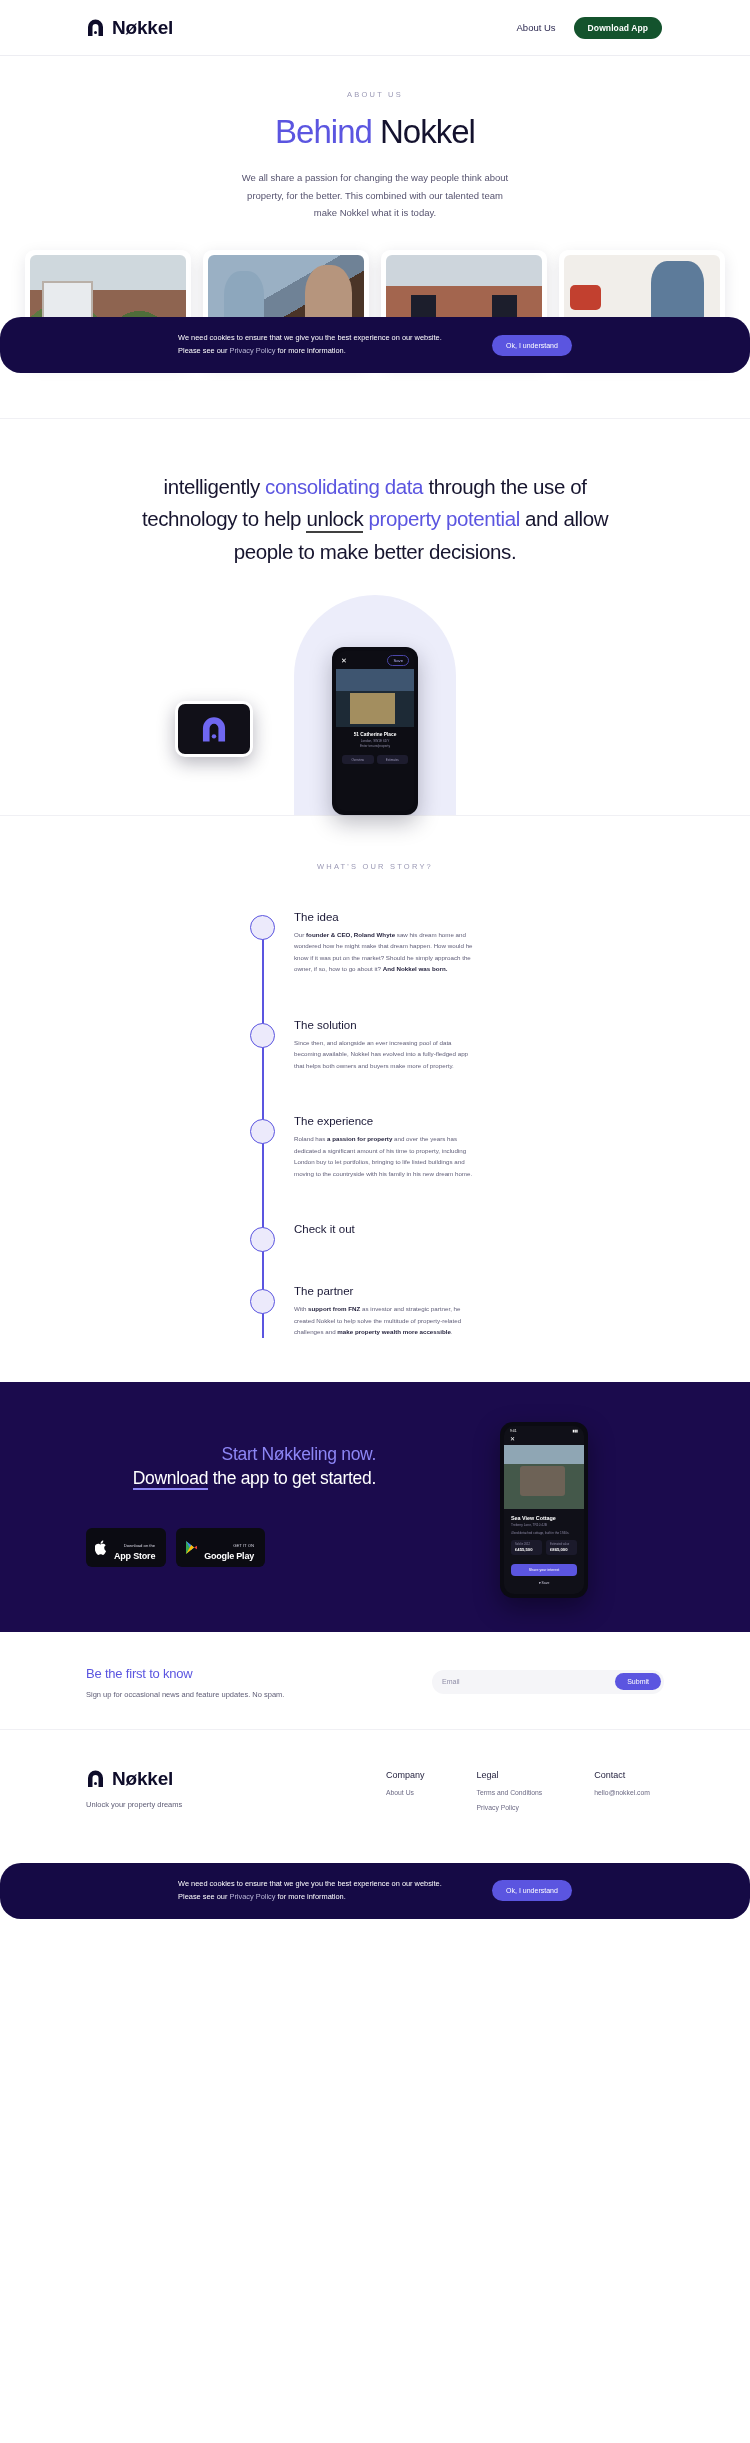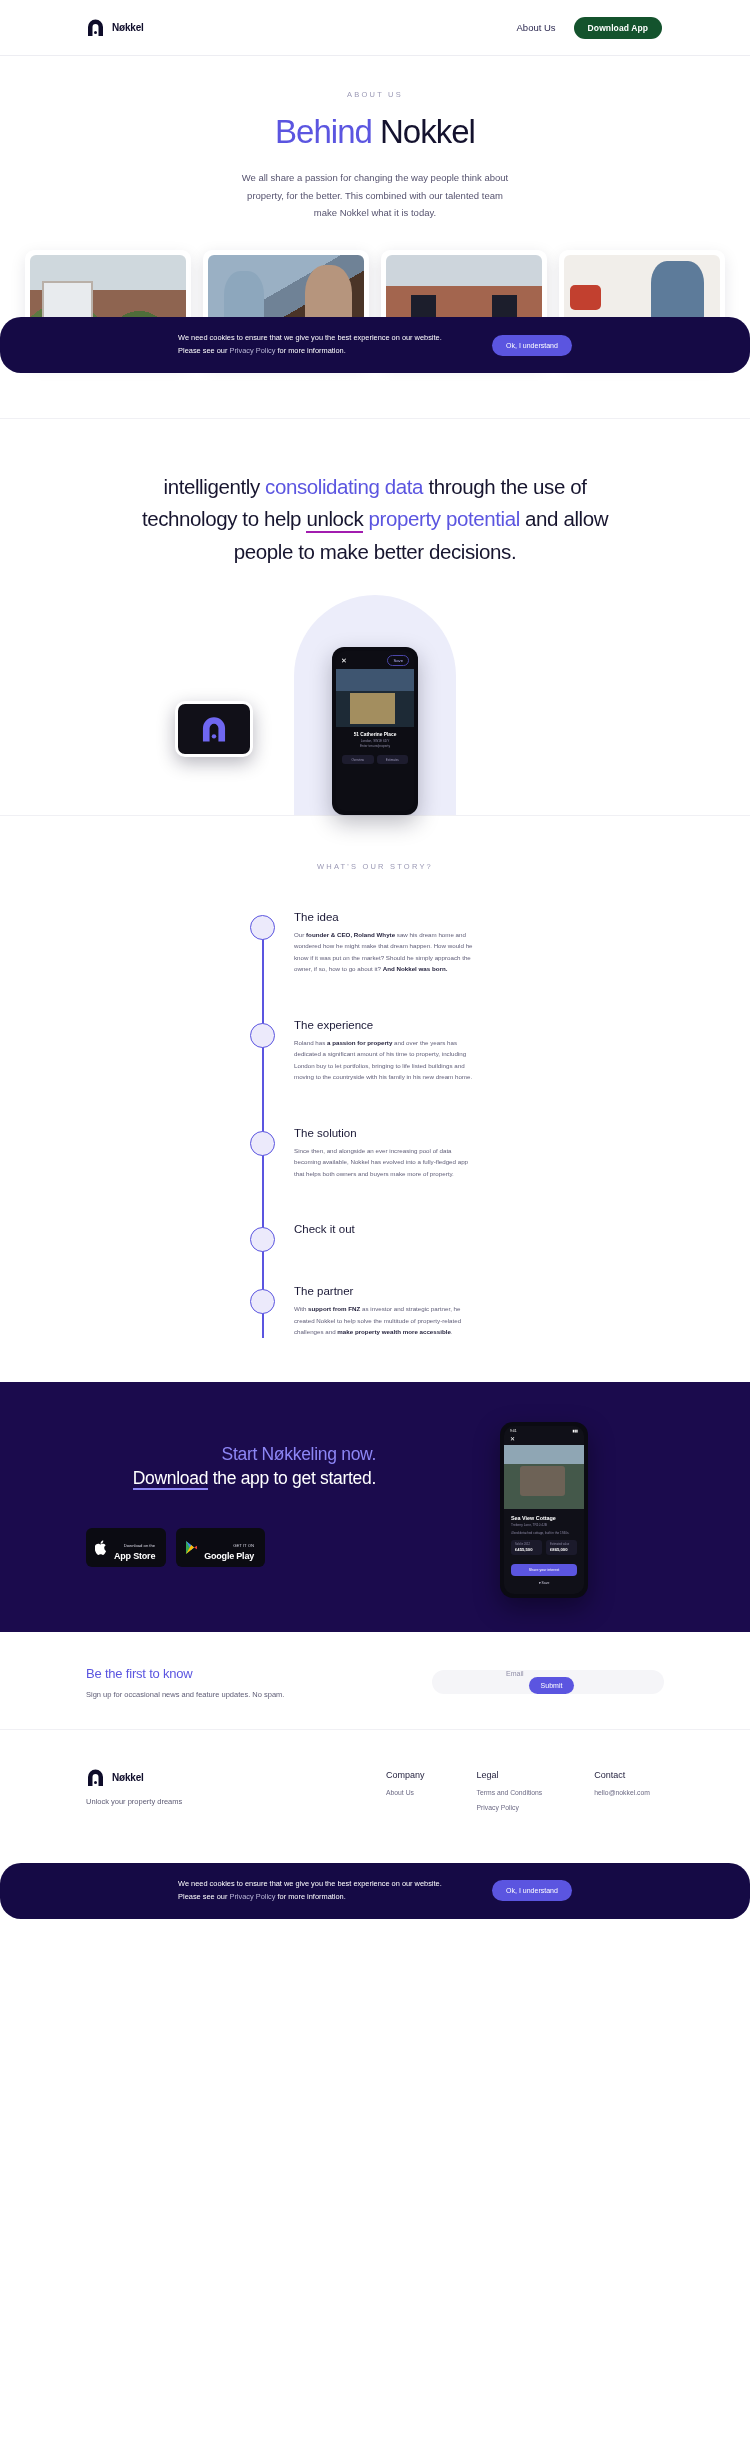--- a/index.html
+++ b/index.html
@@ -18,21 +18,21 @@
     height: 56px;
     border-bottom: 1px solid #ededf2;
     display: flex;
     align-items: center;
     justify-content: space-between;
     padding: 0 88px 0 86px;
     background: #fff;
   }
   .brand { display: flex; align-items: center; gap: 7px; }
   .brand-mark { width: 19px; height: 19px; position: relative; }
-  .brand-name { font-size: 10px; font-weight: 700; letter-spacing: -0.2px; color: #0e0c2a; }
+  .brand-name { font-size: 19px; font-weight: 700; letter-spacing: -0.2px; color: #0e0c2a; }
   .header-right { display: flex; align-items: center; gap: 18px; }
   .nav-link { font-size: 9.5px; color: #2b2850; text-decoration: none; }
   .btn-download {
     background: #14532d; color: #fff; font-size: 8.5px; font-weight: 600;
     border: none; border-radius: 20px; padding: 6px 14px; cursor: pointer;
     letter-spacing: 0.1px;
   }
 
   
   .hero { padding: 34px 0 22px; text-align: center; }
@@ -93,21 +93,21 @@
   .sect-rule { border-top: 1px solid #f0f0f4; }
 
   
   .mission { padding: 52px 0 0; text-align: center; position: relative; }
   .mission-text {
     font-size: 20.5px; line-height: 1.6; letter-spacing: -0.4px;
     max-width: 470px; margin: 0 auto; color: #17152f; font-weight: 400;
   }
   .mission-text .accent { color: #5b55e0; }
   .mission-text .underline {
-    border-bottom: 2px solid #a21caf; padding-bottom: 1px;
+    border-bottom: 2px solid #404040; padding-bottom: 1px;
   }
 
   
   .phone-stage { position: relative; height: 220px; margin-top: 26px; }
   .arch {
     position: absolute; left: 50%; transform: translateX(-50%); top: 0;
     width: 162px; height: 220px; background: #ecedfa;
     border-radius: 81px 81px 0 0;
   }
   .phone {
@@ -206,21 +206,21 @@
   .cta-btn { margin: 5px 7px 0; background: #5b55e0; border-radius: 4px;
     text-align: center; font-size: 3.6px; color: #fff; padding: 4px 0; }
   .cta-save { text-align: center; font-size: 3.4px; color: #cfcde0; margin-top: 5px; }
 
   
   .news { padding: 34px 86px 30px; display: flex; justify-content: space-between; align-items: flex-start; }
   .news-h { font-size: 13px; color: #5b55e0; font-weight: 400; letter-spacing: -0.2px; }
   .news-p { font-size: 7.5px; color: #5e5c75; margin-top: 9px; }
   .news-form {
     display: flex; align-items: center; background: #f5f5f8; border-radius: 22px;
-    width: 232px; height: 24px; padding: 0 3px 0 10px; margin-top: 4px; flex-direction: column;
+    width: 232px; height: 24px; padding: 0 3px 0 10px; margin-top: 4px;
   }
   .news-input { flex: 1; border: none; background: transparent; outline: none;
     font-size: 7px; color: #3c3a57; font-family: "Liberation Sans", sans-serif; }
   .news-input::placeholder { color: #8f8da6; }
   .news-submit { background: #5b55e0; color: #fff; border: none; border-radius: 18px;
     font-size: 7px; padding: 5px 12px; cursor: pointer; font-family: "Liberation Sans", sans-serif; }
 
   
   .footer { border-top: 1px solid #f0f0f4; padding: 38px 86px 44px; display: flex; }
   .f-brand { width: 300px; }
@@ -342,30 +342,30 @@
       <span class="tl-dot"></span>
       <div class="tl-body">
         <div class="tl-title">The idea</div>
         <div class="tl-text"><span>Our </span><b>founder &amp; CEO, Roland Whyte</b><span> saw his dream home and wondered how he might make that dream happen. How would he know if it was put on the market? Should he simply approach the owner, if so, how to go about it? </span><b>And Nokkel was born.</b></div>
       </div>
     </div>
 
     <div class="tl-item">
       <span class="tl-dot"></span>
       <div class="tl-body">
-        <div class="tl-title">The experience</div>
-        <div class="tl-text"><span>Roland has </span><b>a passion for property</b><span> and over the years has dedicated a significant amount of his time to property, including London buy to let portfolios, bringing to life listed buildings and moving to the countryside with his family in his new dream home.</span></div>
+        <div class="tl-title">The solution</div>
+        <div class="tl-text"><span>Since then, and alongside an ever increasing pool of data becoming available, Nokkel has evolved into a fully-fledged app that helps both owners and buyers make more of property.</span></div>
       </div>
     </div>
 
     <div class="tl-item">
       <span class="tl-dot"></span>
       <div class="tl-body">
-        <div class="tl-title">The solution</div>
-        <div class="tl-text"><span>Since then, and alongside an ever increasing pool of data becoming available, Nokkel has evolved into a fully-fledged app that helps both owners and buyers make more of property.</span></div>
+        <div class="tl-title">The experience</div>
+        <div class="tl-text"><span>Roland has </span><b>a passion for property</b><span> and over the years has dedicated a significant amount of his time to property, including London buy to let portfolios, bringing to life listed buildings and moving to the countryside with his family in his new dream home.</span></div>
       </div>
     </div>
 
     <div class="tl-item">
       <span class="tl-dot"></span>
       <div class="tl-body">
         <div class="tl-title">Check it out</div>
       </div>
     </div>
 

